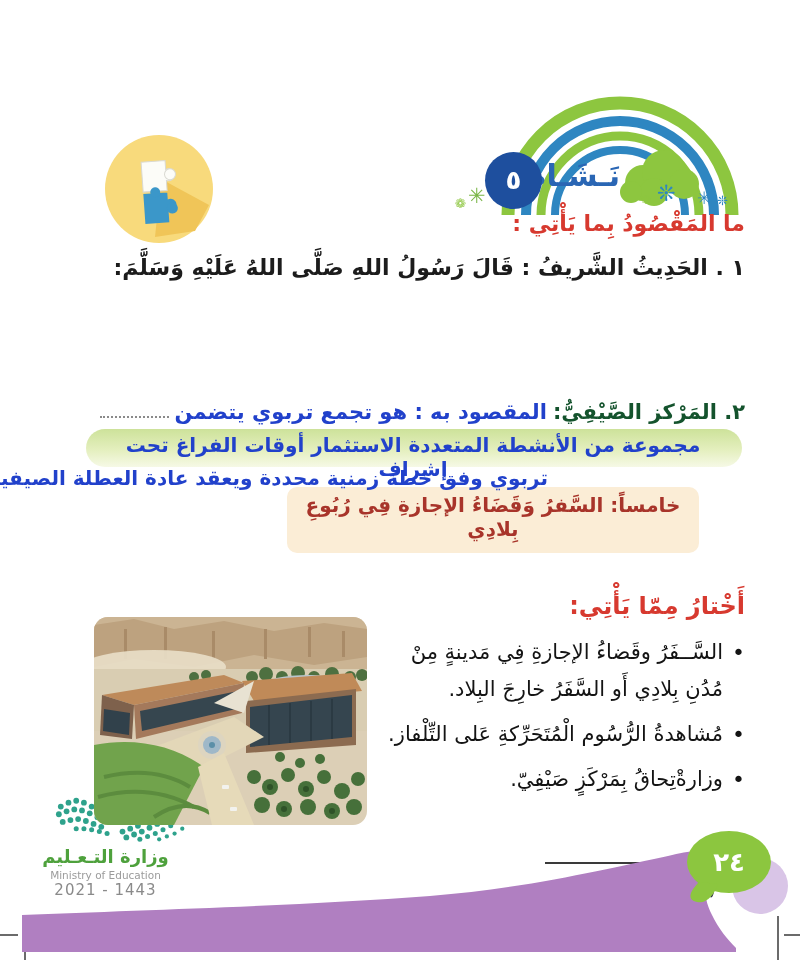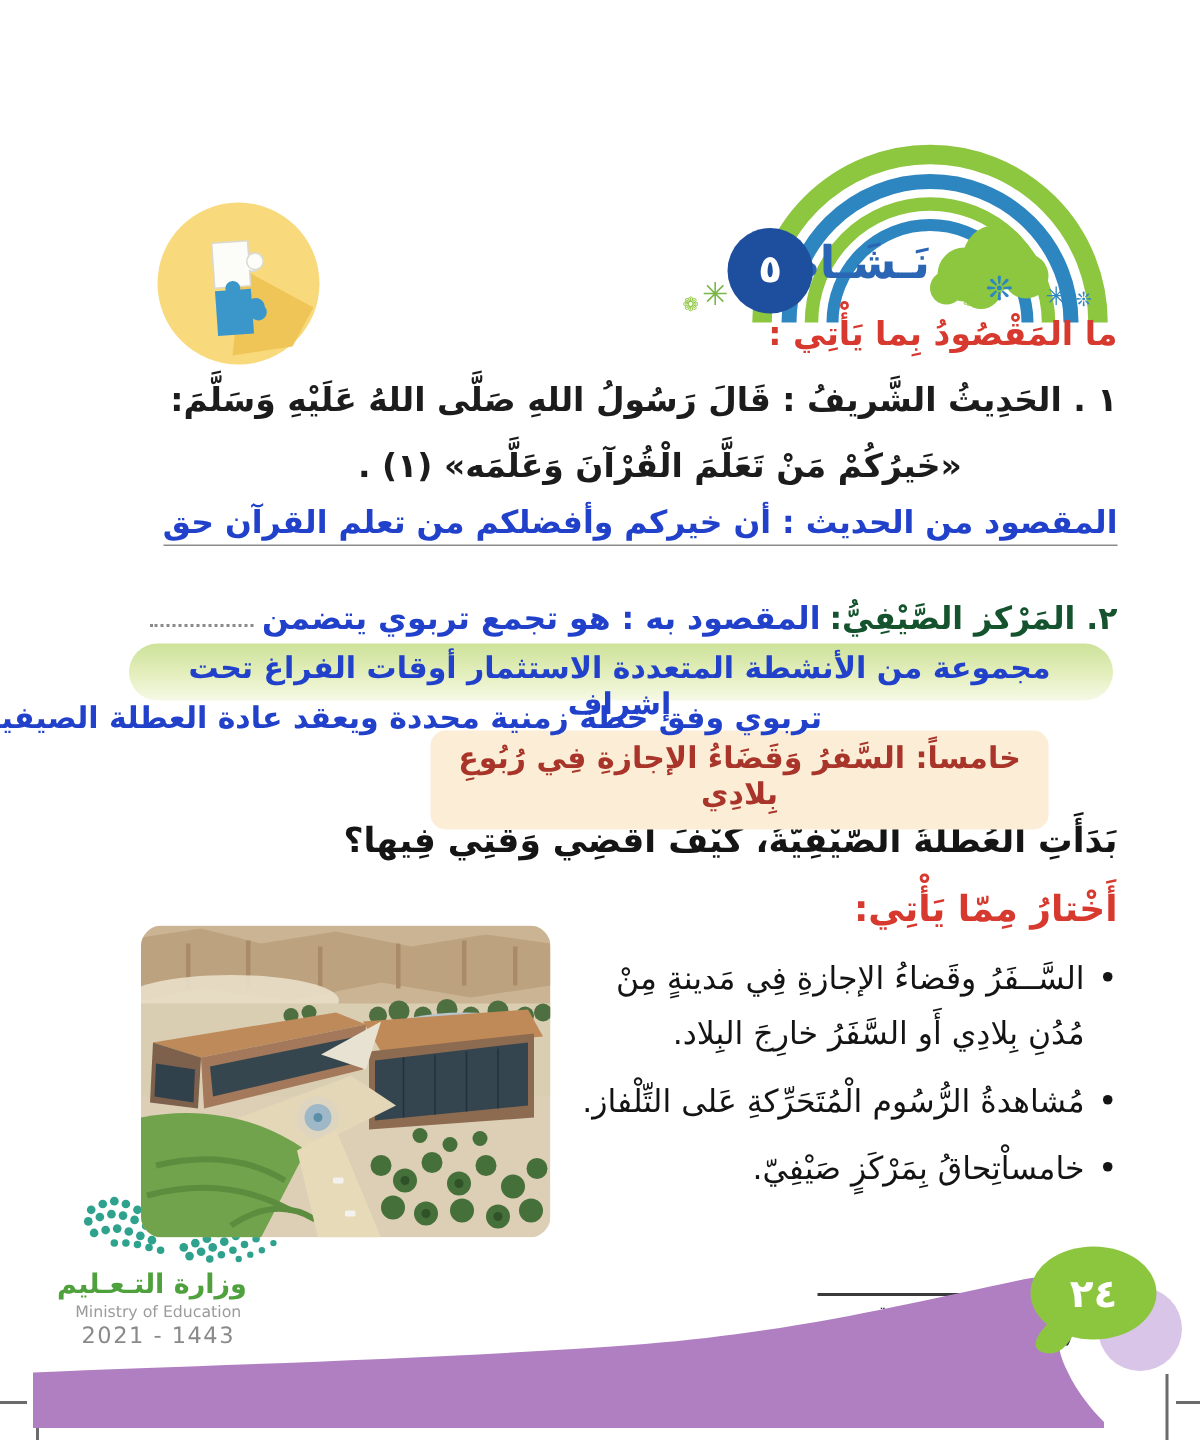--- a/index.html
+++ b/index.html
@@ -42,21 +42,21 @@
   
   .figure{left:94px;top:617px;width:273px;height:208px;border-radius:14px;overflow:hidden;z-index:1;}
 
   
   .bullets{top:634px;right:55px;left:378px;z-index:2;}
   .bullet{display:flex;direction:rtl;gap:9px;margin-bottom:8px;font-size:21px;color:#141414;line-height:1.75;}
   .bmark{font-size:22px;line-height:1.7;}
 
   
   .dots-wrap{left:55px;top:796px;width:135px;height:50px;}
-  .ministry-ar{left:38px;top:846px;width:135px;text-align:left;font-size:18px;font-weight:bold;color:#4EA13C;}
+  .ministry-ar{left:38px;top:846px;width:135px;text-align:center;font-size:18px;font-weight:bold;color:#4EA13C;}
   .ministry-en{left:38px;top:869px;width:135px;text-align:center;font-size:10.5px;color:#9b9b9b;}
   .years{left:38px;top:881px;width:135px;text-align:center;font-size:15px;color:#8a8a8a;letter-spacing:1px;direction:ltr;}
   .fn-rule{left:545px;top:862px;width:203px;border-top:2px solid #3a3a3a;height:0;}
   .footnote{left:545px;top:869px;width:170px;direction:rtl;text-align:right;padding-right:10px;
             font-size:13px;font-weight:bold;color:#26263f;}
   .swoosh-wrap{left:0;top:820px;width:800px;height:140px;z-index:1;}
   .crop{background:#6b6b6b;}
 </style>
 </head>
 <body>
@@ -100,39 +100,34 @@
   <span class="abs deco" style="left:455px;top:197px;font-size:13px;color:#8DC63F;">❁</span>
   <span class="abs deco" style="left:468px;top:186px;font-size:21px;color:#7AB648;">✳</span>
   <span class="abs deco" style="left:641px;top:194px;font-size:12px;color:#8DC63F;">❁</span>
   <span class="abs deco" style="left:657px;top:183px;font-size:22px;color:#2E86C1;">❊</span>
   <span class="abs deco" style="left:697px;top:190px;font-size:17px;color:#2E86C1;">✳</span>
   <span class="abs deco" style="left:717px;top:194px;font-size:13px;color:#2E86C1;">❊</span>
 
   <div class="row rtl prompt-red">ما المَقْصُودُ بِما يَأْتِي :</div>
 
   <div class="row rtl hadith-intro">١ . الحَدِيثُ الشَّريفُ : قَالَ رَسُولُ اللهِ صَلَّى اللهُ عَلَيْهِ وَسَلَّمَ:</div>
-  <div class="row rtl hadith-quote">«خَيرُكُمْ مَنْ تَعَلَّمَ الْقُرْآنَ وَعَلَّمَه» (١) .</div>
-  <div class="row rtl ans1">
-    <span class="hand ul">المقصود من الحديث : أن خيركم وأفضلكم من تعلم القرآن حق</span>
-  </div>
 
   <div class="abs flexrow item2">
     <span class="term-label">٢. المَرْكز الصَّيْفِيُّ:</span>
     <span class="hand">المقصود به : هو تجمع تربوي يتضمن</span>
     <span class="dotfill"></span>
   </div>
   <div class="abs band"></div>
   <div class="row rtl band-text hand">مجموعة من الأنشطة المتعددة الاستثمار أوقات الفراغ تحت إشراف</div>
   <div class="row rtl ans4 hand">تربوي وفق خطة زمنية محددة ويعقد عادة العطلة الصيفية</div>
 
   <div class="abs banner">
     <div class="banner-text rtl">خامساً: السَّفرُ وَقَضَاءُ الإجازةِ فِي رُبُوعِ بِلادِي</div>
   </div>
 
-  <div class="row rtl question">بَدَأَتِ العُطْلَةُ الصَّيْفِيَّةُ، كَيْفَ أَقْضِي وَقْتِي فِيها؟</div>
   <div class="row rtl choose">أَخْتارُ مِمّا يَأْتِي:</div>
 
   <div class="abs figure">
     <svg width="273" height="208" viewBox="0 0 273 208">
       <rect width="273" height="208" fill="#DCCFB6"></rect>
       <rect width="273" height="60" fill="#CBB493"></rect>
       <path d="M0,8 L40,2 L80,12 L130,4 L180,14 L230,6 L273,12 V40 L220,48 L160,38 L100,50 L40,42 L0,50 Z" fill="#BDA27F"></path>
       <g fill="#A98B68">
           <rect x="30" y="12" width="3" height="30"></rect>
           <rect x="70" y="10" width="3" height="32"></rect>
@@ -212,21 +207,21 @@
     <div class="bullet">
       <span class="bmark">•</span>
       <span>السَّــفَرُ وقَضاءُ الإجازةِ فِي مَدينةٍ مِنْ مُدُنِ بِلادِي أَو السَّفَرُ خارِجَ البِلاد.</span>
     </div>
     <div class="bullet">
       <span class="bmark">•</span>
       <span>مُشاهدةُ الرُّسُوم الْمُتَحَرِّكةِ عَلى التِّلْفاز.</span>
     </div>
     <div class="bullet">
       <span class="bmark">•</span>
-      <span>خامساْتِحاقُ بِمَرْكَزٍ صَيْفِيّ.</span>
+      <span>وزارةْتِحاقُ بِمَرْكَزٍ صَيْفِيّ.</span>
     </div>
   </div>
 
   <div class="abs dots-wrap">
     <svg width="135" height="50" viewBox="0 0 140 50">
       <g fill="#2EA28C">
         <circle cx="6" cy="10" r="3"></circle>
           <circle cx="14" cy="6" r="3"></circle>
           <circle cx="22" cy="4" r="3"></circle>
           <circle cx="30" cy="6" r="3"></circle>

